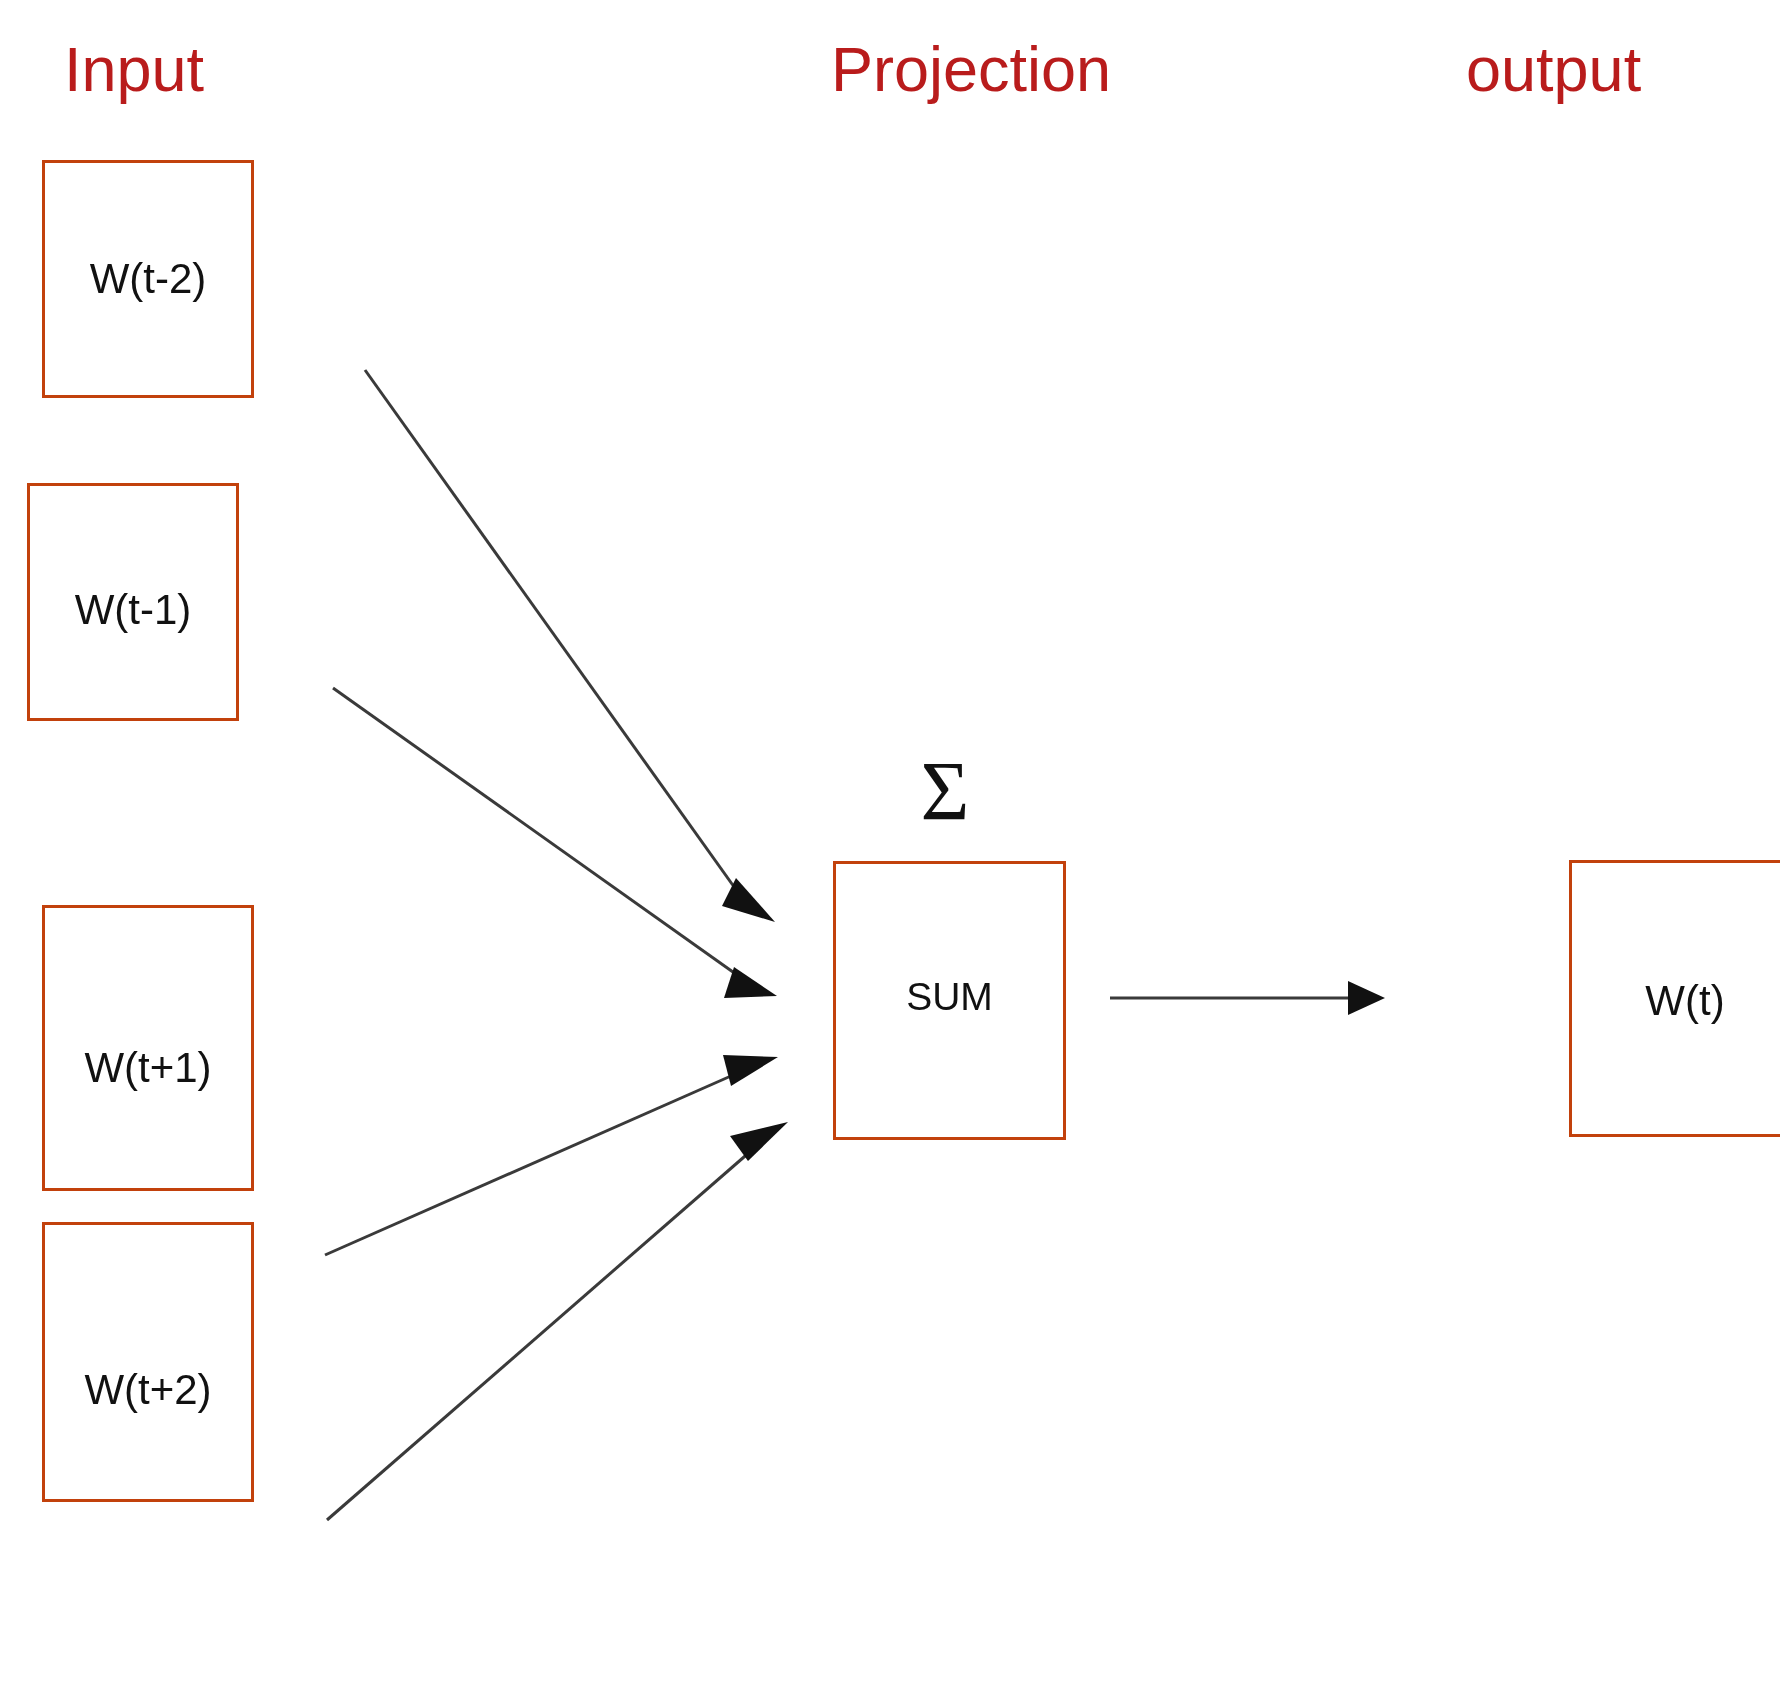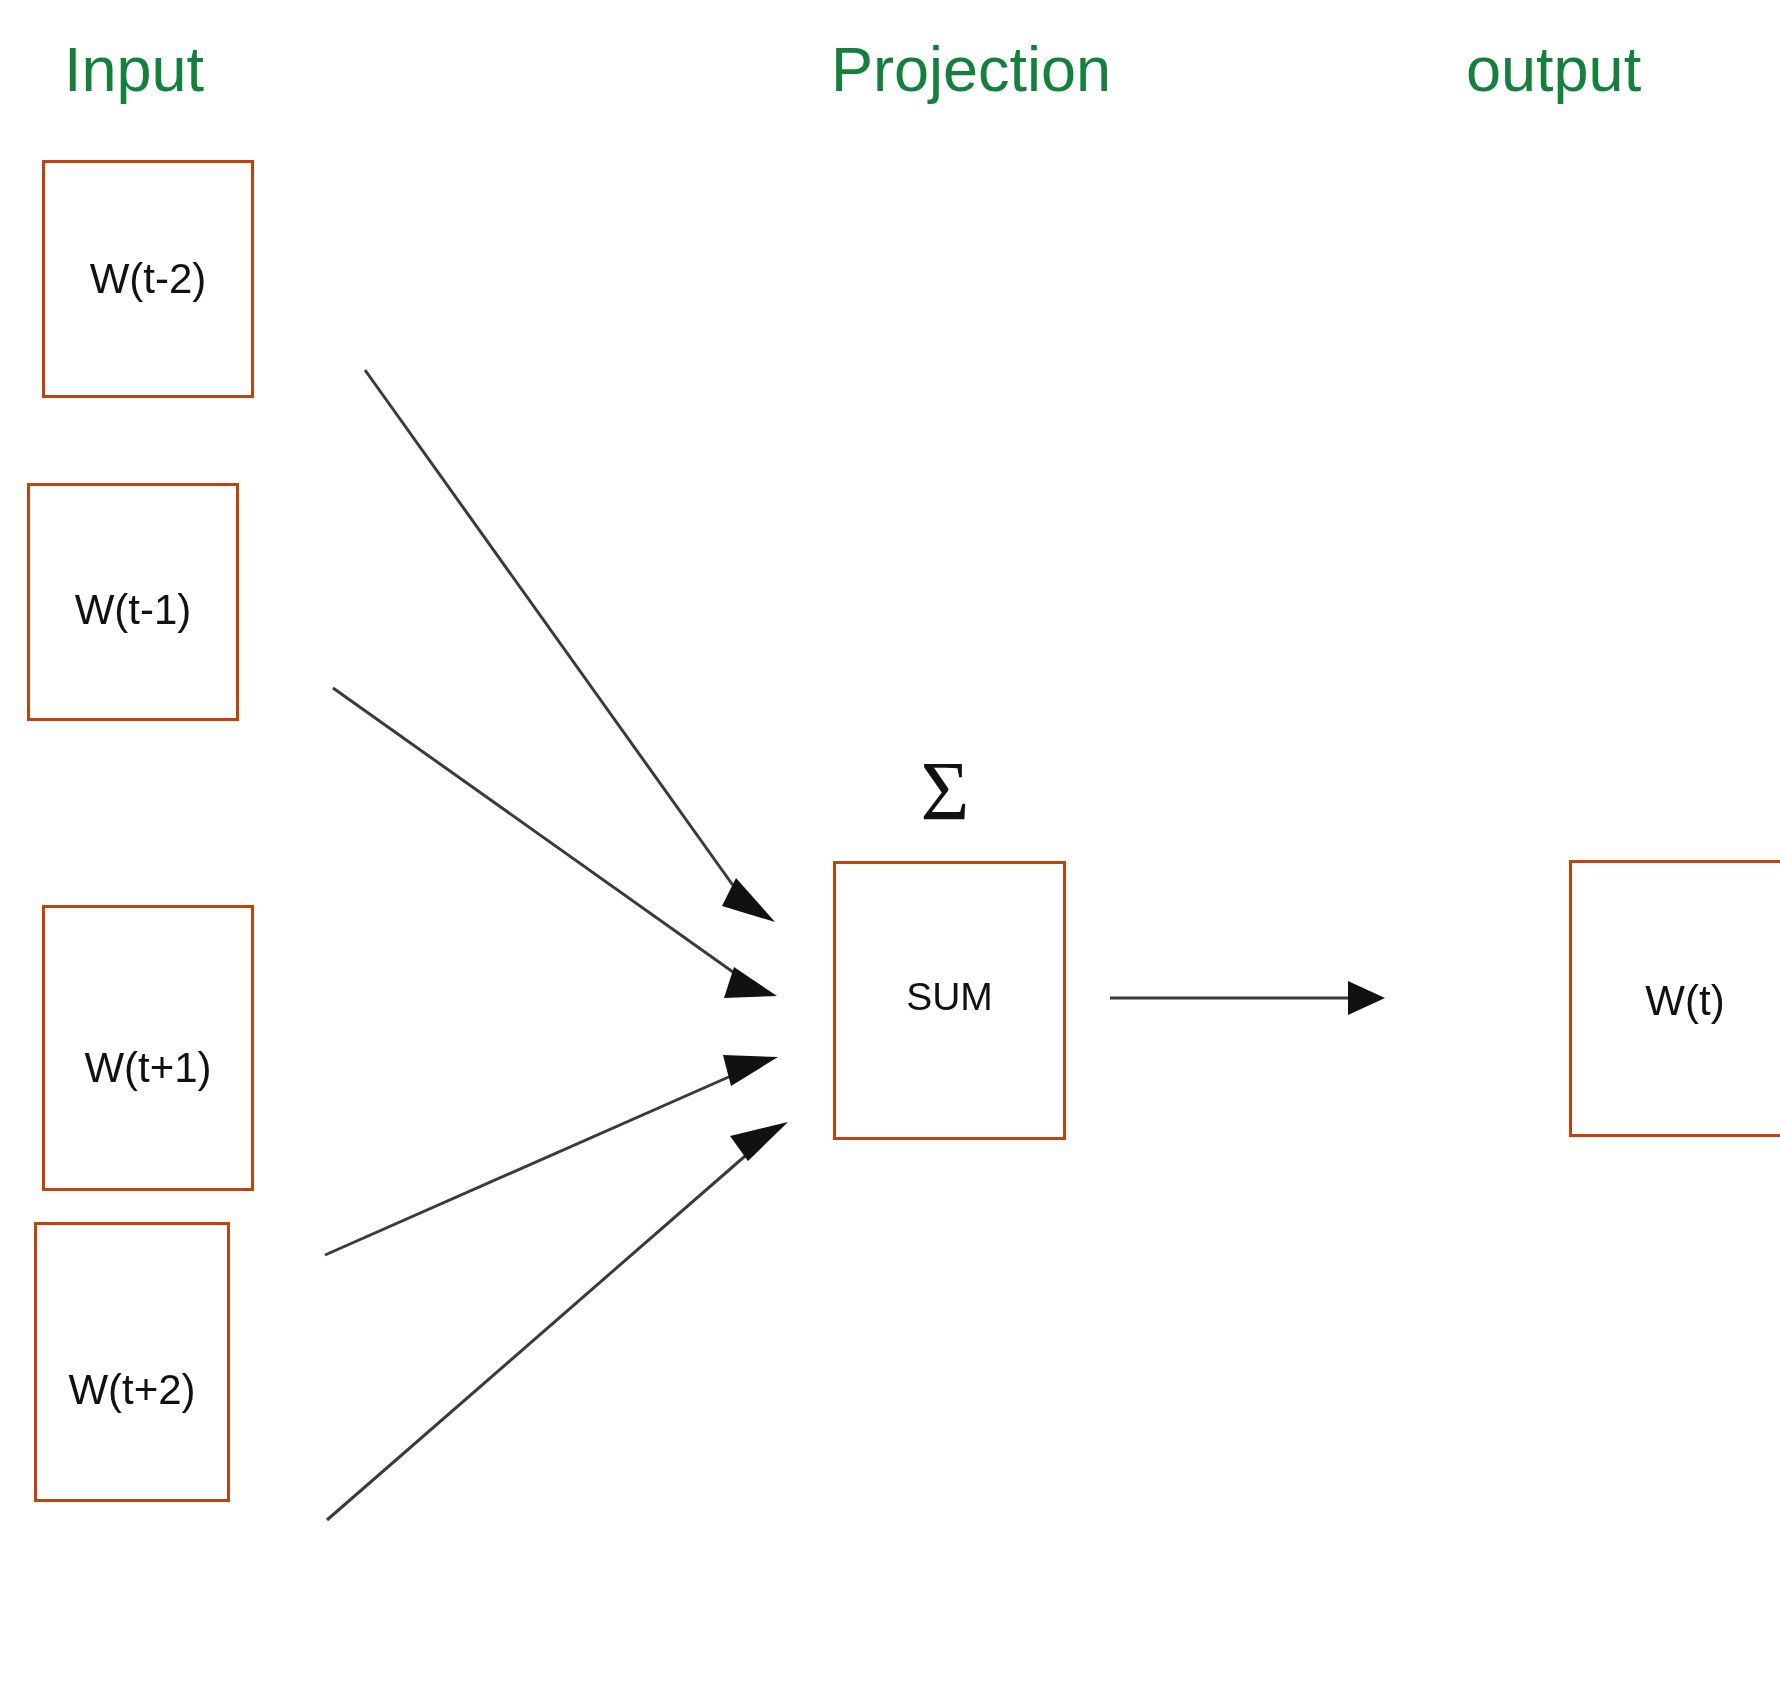--- a/index.html
+++ b/index.html
@@ -19,21 +19,21 @@
     background: #ffffff;
     overflow: hidden;
   }
 
   
   .column-label {
     position: absolute;
     font-family: "Liberation Sans", sans-serif;
     font-size: 63px;
     font-weight: 400;
-    color: #15803d;
+    color: #b91c1c;
     line-height: 1;
     white-space: nowrap;
   }
   #label-input    { left: 64px;  top: 38px; }
   #label-projection { left: 806px; top: 38px; margin-left: 25px; }
   #label-output   { left: 1428px; top: 38px; margin-left: 38px; }
 
   
   .node-box {
     position: absolute;
@@ -51,21 +51,21 @@
     color: #111111;
     line-height: 1;
     white-space: nowrap;
     user-select: none;
   }
 
   
   #box-wt-minus-2 { left: 42px;  top: 160px;  width: 212px; height: 238px; }
   #box-wt-minus-1 { left: 27px;  top: 483px;  width: 212px; height: 238px; }
   #box-wt-plus-1  { left: 42px;  top: 905px;  width: 212px; height: 286px; }
-  #box-wt-plus-2  { left: 34px;  top: 1222px; width: 196px; height: 280px; }
+  #box-wt-plus-2  { left: 42px;  top: 1222px; width: 212px; height: 280px; }
 
   #box-wt-minus-2 .node-label { transform: translateY(0px); }
   #box-wt-minus-1 .node-label { transform: translateY(8px); }
   #box-wt-plus-1  .node-label { transform: translateY(20px); }
   #box-wt-plus-2  .node-label { transform: translateY(28px); }
 
   
   #box-sum { left: 833px; top: 861px; width: 233px; height: 279px; }
   #box-sum .node-label { font-size: 39px; transform: translateY(-4px); }
 

